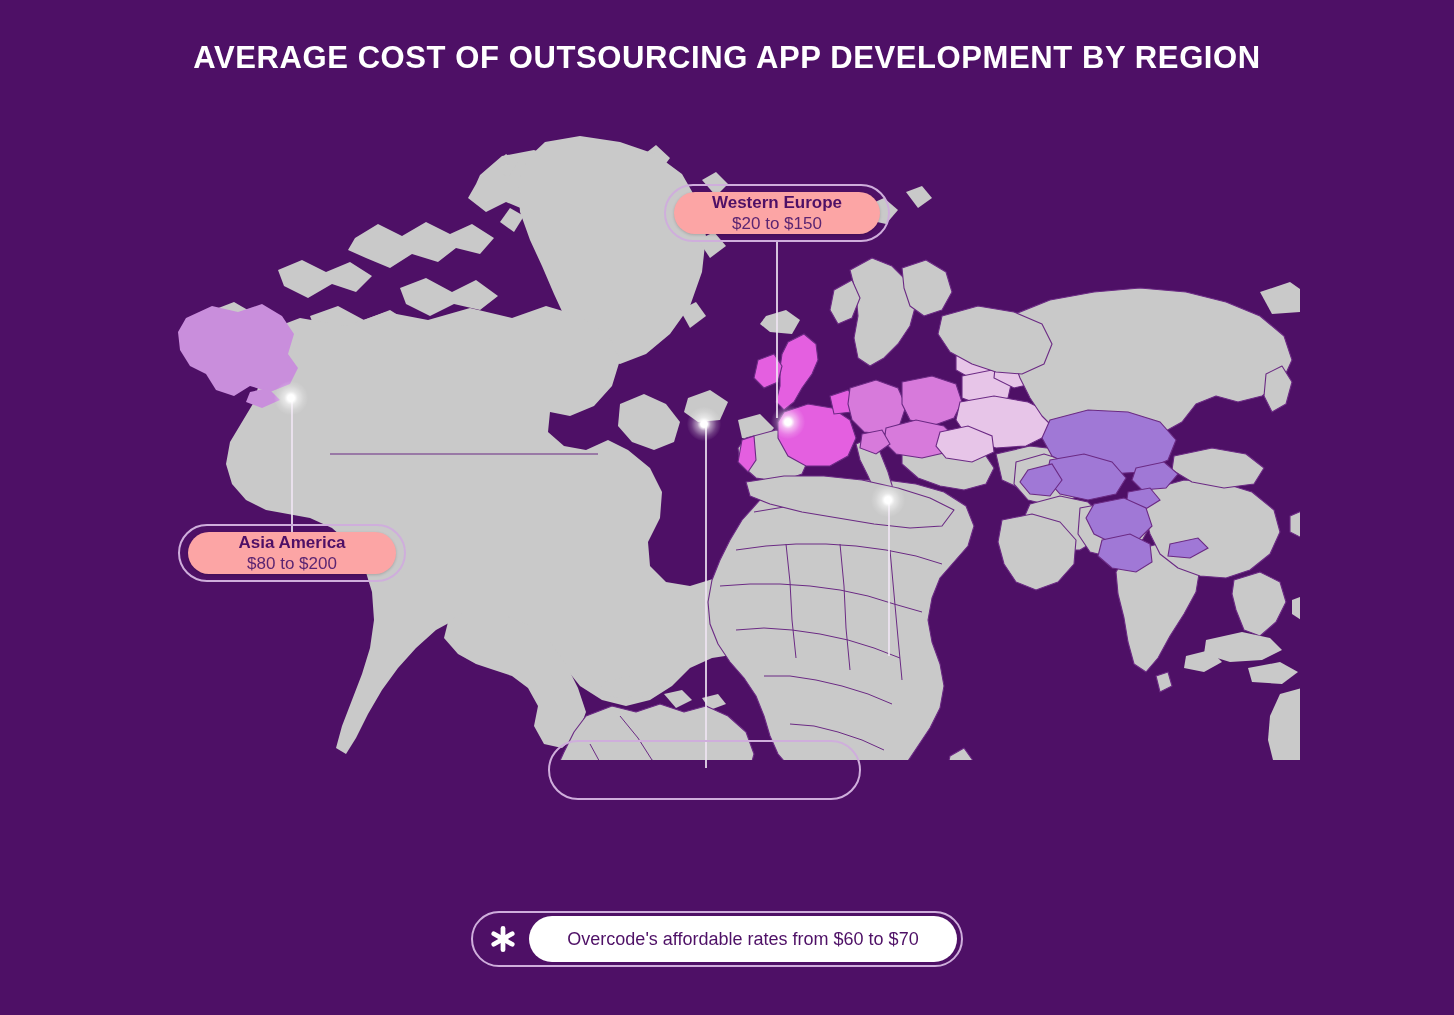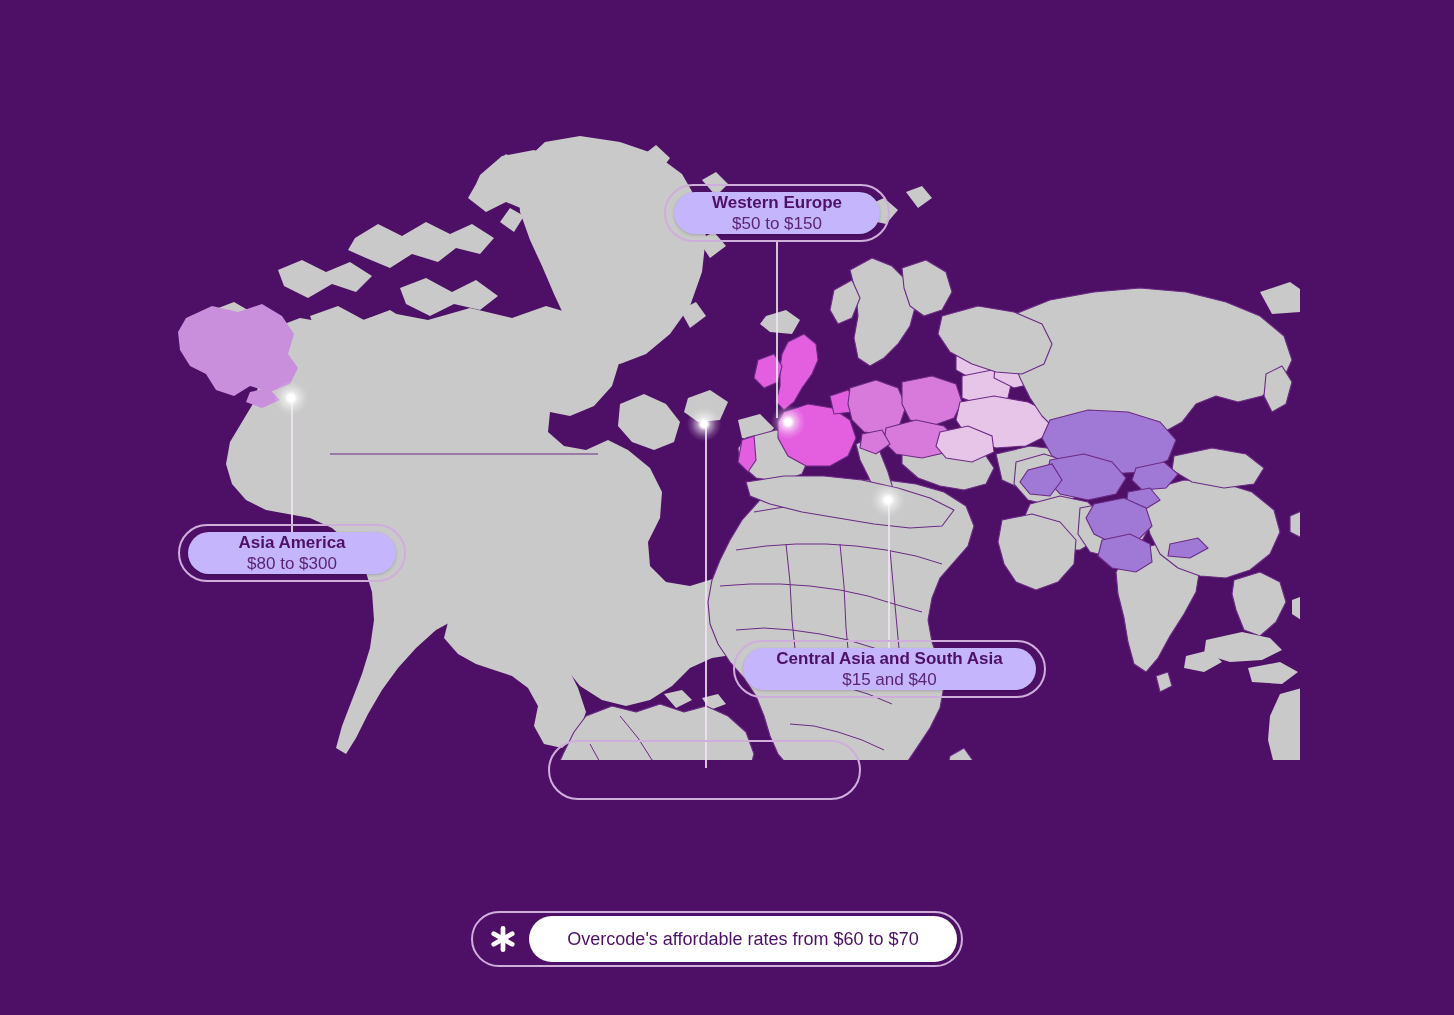--- a/index.html
+++ b/index.html
@@ -39,21 +39,21 @@
 
   
   .callout{position:absolute;}
   .callout .ring{
     position:absolute;left:0;top:0;right:0;bottom:0;
     border:2px solid #CFAEDC;
     border-radius:999px;
   }
   .callout .body{
     position:absolute;left:10px;top:8px;right:10px;bottom:8px;
-    background:#c4b5fd;
+    background:#fca5a5;
     border-radius:999px;
     display:flex;flex-direction:column;
     align-items:center;justify-content:center;
     box-shadow:0 1px 3px rgba(0,0,0,.18);
   }
   .callout .region{
     color:#4E1066;font-weight:bold;font-size:17px;line-height:21px;white-space:nowrap;
   }
   .callout .price{
     color:#5B2572;font-size:17px;line-height:21px;white-space:nowrap;
@@ -86,20 +86,21 @@
   }
   .footer .ftext{
     color:#4E1066;font-size:18px;white-space:nowrap;
   }
 </style>
 </head>
 <body>
 
 <div id="stage">
 
+  <div class="title">AVERAGE COST OF OUTSOURCING APP DEVELOPMENT BY REGION</div>
 
   <div class="map-wrap">
     <svg viewBox="0 0 1150 640" xmlns="http://www.w3.org/2000/svg">
       <defs>
         <style>
           .land  { fill:#C9C9C9; stroke:#6B2A84; stroke-width:1.1; stroke-linejoin:round; }
           .plain { fill:#C9C9C9; stroke:none; }
           .we    { fill:#E45FE0; stroke:#6B2A84; stroke-width:1.1; }
           .ce    { fill:#D77ADB; stroke:#6B2A84; stroke-width:1.1; }
           .ee    { fill:#E7C5E8; stroke:#6B2A84; stroke-width:1.1; }
@@ -308,39 +309,32 @@
 
   <div class="glow" style="left:291px;top:398px;"></div>
   <div class="glow" style="left:788px;top:422px;"></div>
   <div class="glow" style="left:888px;top:500px;"></div>
   <div class="glow" style="left:704px;top:424px;"></div>
 
   <div class="callout" style="left:178px;top:524px;width:228px;height:58px;">
     <div class="ring"></div>
     <div class="body">
       <div class="region">Asia America</div>
-      <div class="price">$80 to $300</div>
+      <div class="price">$80 to $200</div>
     </div>
   </div>
 
   <div class="callout" style="left:664px;top:184px;width:226px;height:58px;">
     <div class="ring"></div>
     <div class="body">
       <div class="region">Western Europe</div>
-      <div class="price">$50 to $150</div>
+      <div class="price">$20 to $150</div>
     </div>
   </div>
 
-  <div class="callout" style="left:733px;top:640px;width:313px;height:58px;">
-    <div class="ring"></div>
-    <div class="body">
-      <div class="region">Central Asia and South Asia</div>
-      <div class="price">$15 and $40</div>
-    </div>
-  </div>
 
   <div class="callout" style="left:548px;top:740px;width:313px;height:60px;">
     <div class="ring"></div>
   </div>
 
   <div class="footer">
     <div class="fring"></div>
     <div class="inner">
       <div class="star">
         <svg width="30" height="30" viewBox="0 0 24 24" aria-hidden="true">

